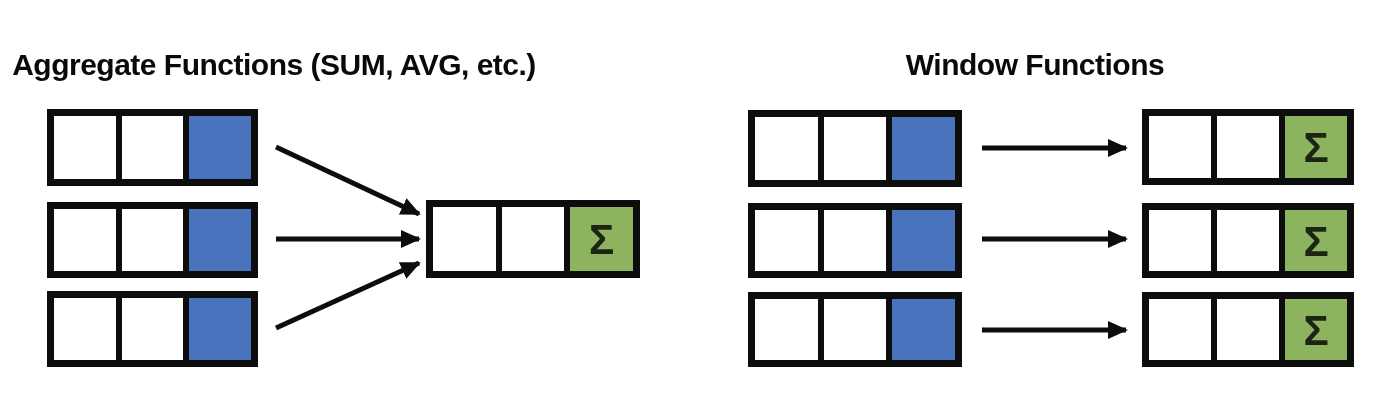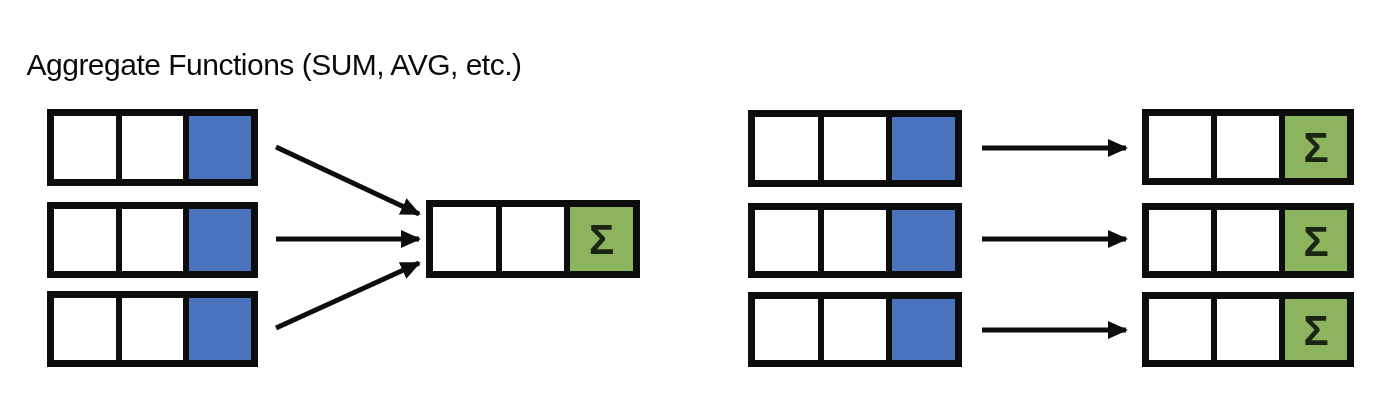--- a/index.html
+++ b/index.html
@@ -13,21 +13,21 @@
     height:411px;
     background:#ffffff;
     overflow:hidden;
   }
   .title{
     position:absolute;
     top:46px;
     transform:translateX(-50%);
     font-size:30px;
     line-height:38px;
-    font-weight:400;
+    font-weight:700;
     letter-spacing:-0.5px;
     color:#0a0a0a;
     white-space:nowrap;
   }
   .row{
     position:absolute;
     box-sizing:border-box;
     border:7px solid #0d0d0d;
     background:#0d0d0d;
     display:flex;
@@ -58,20 +58,21 @@
     stroke-width:5;
   }
 </style>
 </head>
 <body>
 
 <div class="canvas" style="background: rgb(255, 255, 255);">
 
   <div class="title" style="left: 274px; color: rgb(10, 10, 10);">Aggregate Functions (SUM, AVG, etc.)</div>
 
+  <div class="title" style="left: 1035px; color: rgb(10, 10, 10);">Window Functions</div>
 
   <div class="row" style="left:47px; top:109px; width:211px; height:77px;">
     <div class="cell"></div>
     <div class="cell"></div>
     <div class="cell" style="background: rgb(74, 115, 190);"></div>
   </div>
 
   <div class="row" style="left:47px; top:202px; width:211px; height:76px;">
     <div class="cell"></div>
     <div class="cell"></div>

